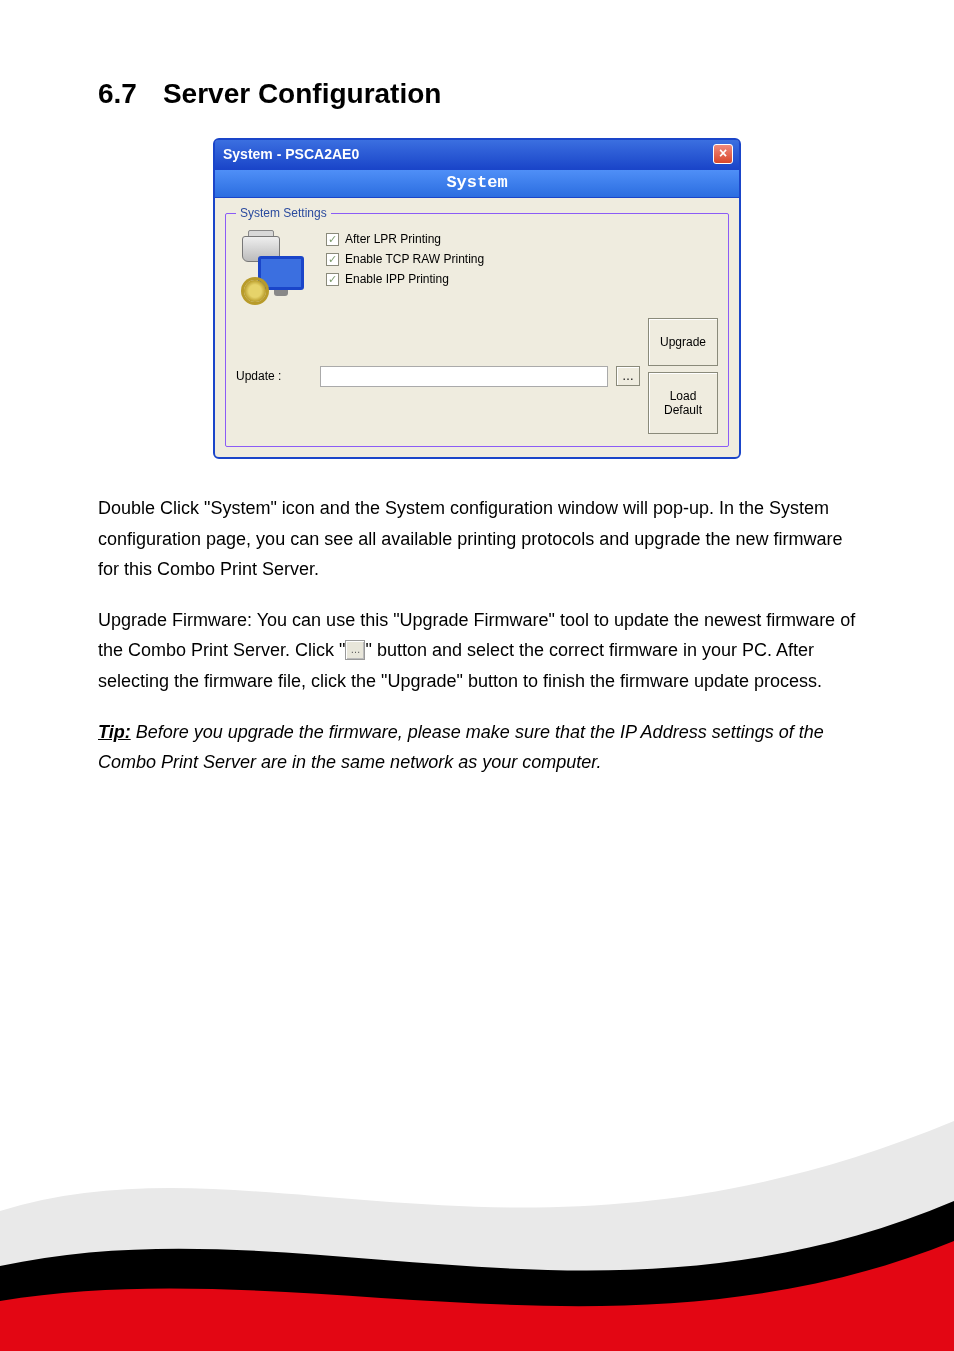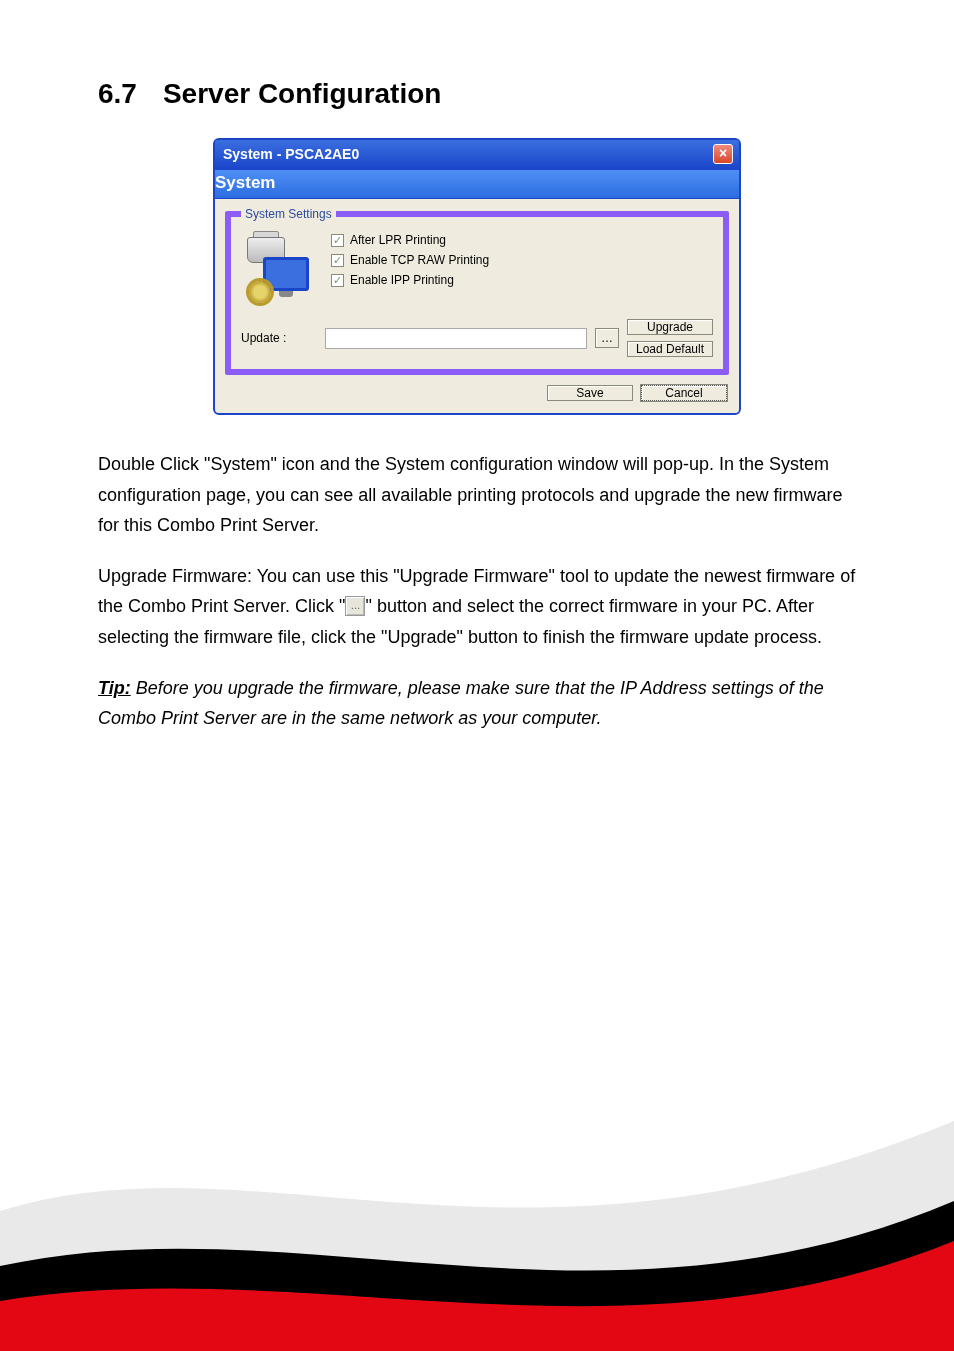--- a/index.html
+++ b/index.html
@@ -52,34 +52,34 @@
     color: #fff;
     font-weight: bold;
     font-size: 14px;
     line-height: 16px;
     text-align: center;
     cursor: pointer;
   }
   .banner {
     background: linear-gradient(#4f8ff7, #2b6de0);
     color: #fff;
-    text-align: left;
-    font-family: Liberation Sans, sans-serif;
+    text-align: center;
+    font-family: Liberation Mono, monospace;
     font-weight: bold;
     font-size: 17px;
     padding: 3px 0 5px 0;
     border-top: 1px solid #1a45c9;
     border-bottom: 1px solid #1a45c9;
   }
   .client-area {
     background: #efecdf;
     padding: 8px 10px 10px 10px;
   }
   fieldset.settings {
-    border: 6px solid #8b5cf6;
+    border: 1px solid #8b5cf6;
     border-radius: 2px;
     padding: 8px 10px 12px 10px;
     position: relative;
   }
   fieldset.settings legend {
     color: #2a4a9e;
     font-family: Tahoma, Arial, sans-serif;
     font-size: 12px;
     padding: 0 4px;
   }
@@ -162,22 +162,22 @@
     flex: 1;
     height: 21px;
     border: 1px solid #aaa;
     background: #fff;
   }
   .btn {
     font-family: Tahoma, Arial, sans-serif;
     font-size: 12px;
     background: #efecdf;
     border: 1px solid #8a8a7a;
-    padding: 0 0;
-    width: 86px;
+    padding: 16px 0;
+    width: 70px;
     text-align: center;
     cursor: pointer;
     box-shadow: 1px 1px 0 #fff inset;
   }
   .btn-sm { width: 24px; padding: 2px 0; }
   .btn-stack {
     display: flex; flex-direction: column; gap: 6px;
   }
   .dlg-buttons {
     display: flex;
@@ -276,24 +276,20 @@
             <div class="update-label">Update :</div>
             <div class="update-input"></div>
             <div class="btn btn-sm"><span>…</span></div>
             <div class="btn-stack">
               <div class="btn">Upgrade</div>
               <div class="btn">Load Default</div>
             </div>
           </div>
         </fieldset>
 
-        <div class="dlg-buttons">
-          <div class="btn">Save</div>
-          <div class="btn btn-cancel">Cancel</div>
-        </div>
       </div>
     </div>
   </div>
 
   <div class="body-text">
     <p>Double Click "System" icon and the System configuration window will pop-up. In the System configuration page, you can see all available printing protocols and upgrade the new firmware for this Combo Print Server.</p>
 
     <p>
       <span class="bold">Upgrade Firmware</span><span>: You can use this "Upgrade Firmware" tool to update the newest firmware of the Combo Print Server. Click "</span><span class="inline-btn-icon"></span><span>" button and select the correct firmware in your PC. After selecting the firmware file, click the "Upgrade" button to finish the firmware update process.</span>
     </p>

